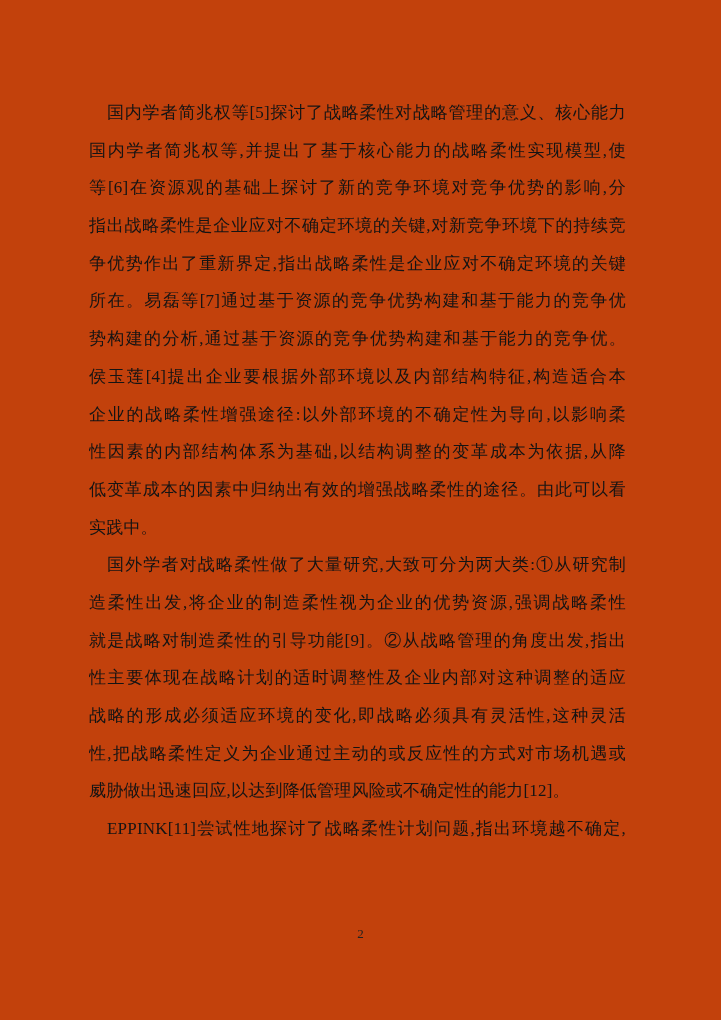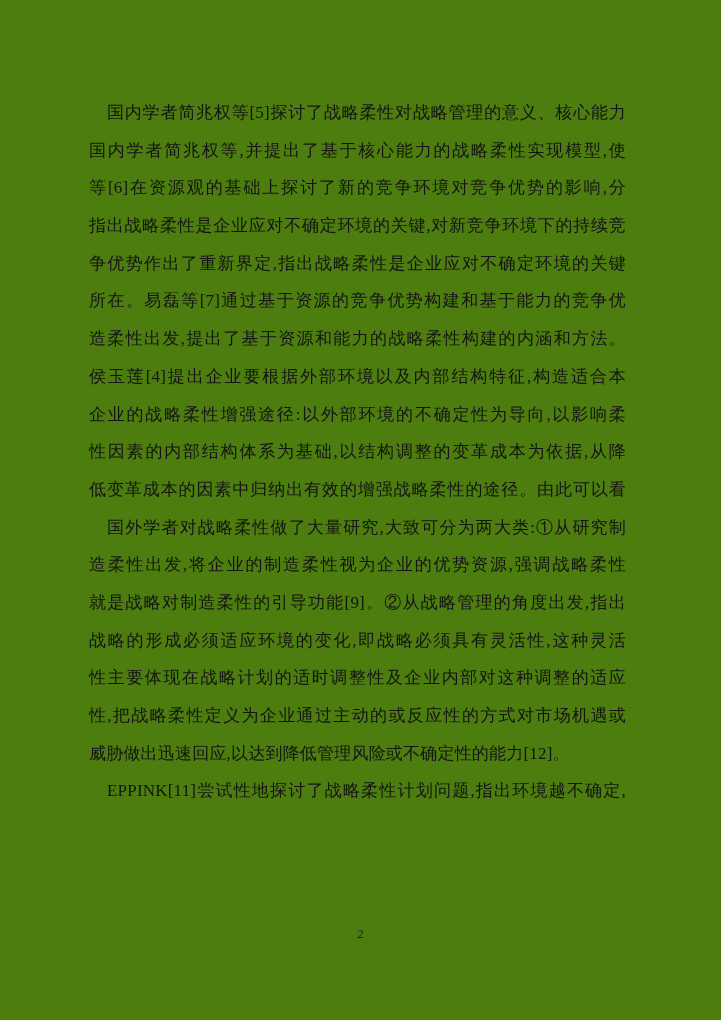--- a/index.html
+++ b/index.html
@@ -4,21 +4,21 @@
 <style>
   html, body {
     margin: 0;
     padding: 0;
     background: #ffffff;
   }
   .page {
     position: relative;
     width: 721px;
     height: 1020px;
-    background: #4d7c0f;
+    background: #c2410c;
     overflow: hidden;
     font-family: "Liberation Serif", "DejaVu Serif", serif;
     color: #141414;
   }
   .text-body {
     position: absolute;
     left: 89px;
     top: 94px;
     width: 537px;
     font-size: 17px;
@@ -54,28 +54,29 @@
 <body>
 
 <div class="page">
   <div class="text-body">
       <div class="line indent justify">国内学者简兆权等[5]探讨了战略柔性对战略管理的意义、核心能力</div>
       <div class="line justify">国内学者简兆权等,并提出了基于核心能力的战略柔性实现模型,使</div>
       <div class="line justify">等[6]在资源观的基础上探讨了新的竞争环境对竞争优势的影响,分</div>
       <div class="line justify">指出战略柔性是企业应对不确定环境的关键,对新竞争环境下的持续竞</div>
       <div class="line justify">争优势作出了重新界定,指出战略柔性是企业应对不确定环境的关键</div>
       <div class="line justify">所在。易磊等[7]通过基于资源的竞争优势构建和基于能力的竞争优</div>
-      <div class="line justify">造柔性出发,提出了基于资源和能力的战略柔性构建的内涵和方法。</div>
+      <div class="line justify">势构建的分析,通过基于资源的竞争优势构建和基于能力的竞争优。</div>
       <div class="line justify">侯玉莲[4]提出企业要根据外部环境以及内部结构特征,构造适合本</div>
       <div class="line justify">企业的战略柔性增强途径:以外部环境的不确定性为导向,以影响柔</div>
       <div class="line justify">性因素的内部结构体系为基础,以结构调整的变革成本为依据,从降</div>
       <div class="line justify">低变革成本的因素中归纳出有效的增强战略柔性的途径。由此可以看</div>
+      <div class="line">实践中。</div>
       <div class="line indent justify">国外学者对战略柔性做了大量研究,大致可分为两大类:①从研究制</div>
       <div class="line justify">造柔性出发,将企业的制造柔性视为企业的优势资源,强调战略柔性</div>
       <div class="line justify">就是战略对制造柔性的引导功能[9]。②从战略管理的角度出发,指出</div>
+      <div class="line justify">性主要体现在战略计划的适时调整性及企业内部对这种调整的适应</div>
       <div class="line justify">战略的形成必须适应环境的变化,即战略必须具有灵活性,这种灵活</div>
-      <div class="line justify">性主要体现在战略计划的适时调整性及企业内部对这种调整的适应</div>
       <div class="line justify">性,把战略柔性定义为企业通过主动的或反应性的方式对市场机遇或</div>
       <div class="line">威胁做出迅速回应,以达到降低管理风险或不确定性的能力[12]。</div>
       <div class="line indent justify">EPPINK[11]尝试性地探讨了战略柔性计划问题,指出环境越不确定,</div>
     </div>
   <div class="page-number">2</div>
 </div>
 
 </body></html>

